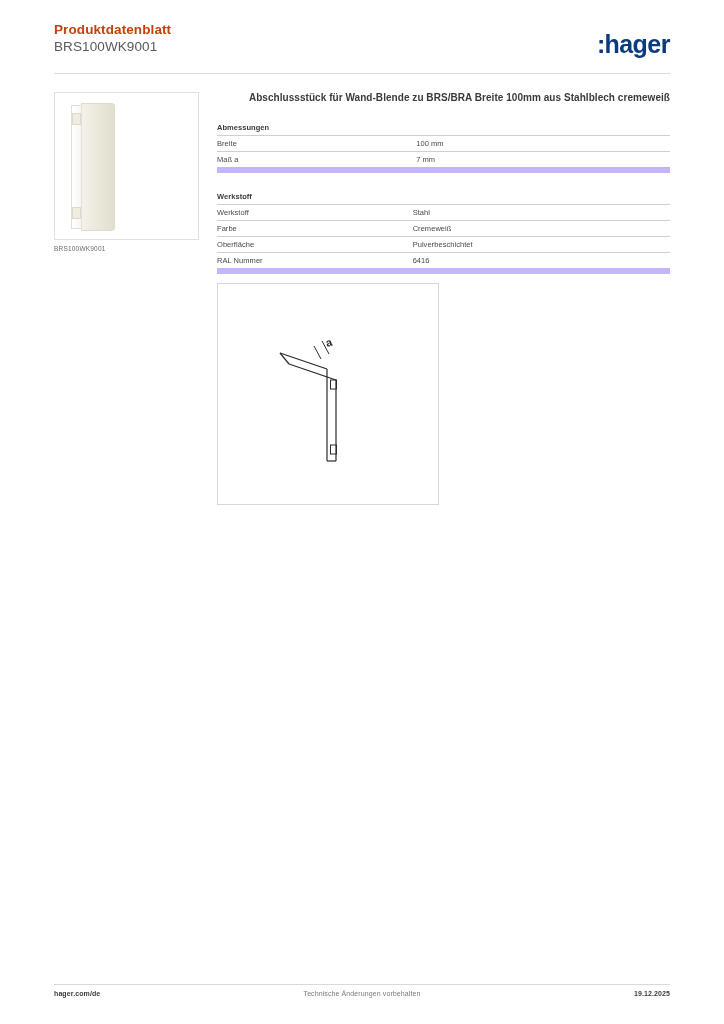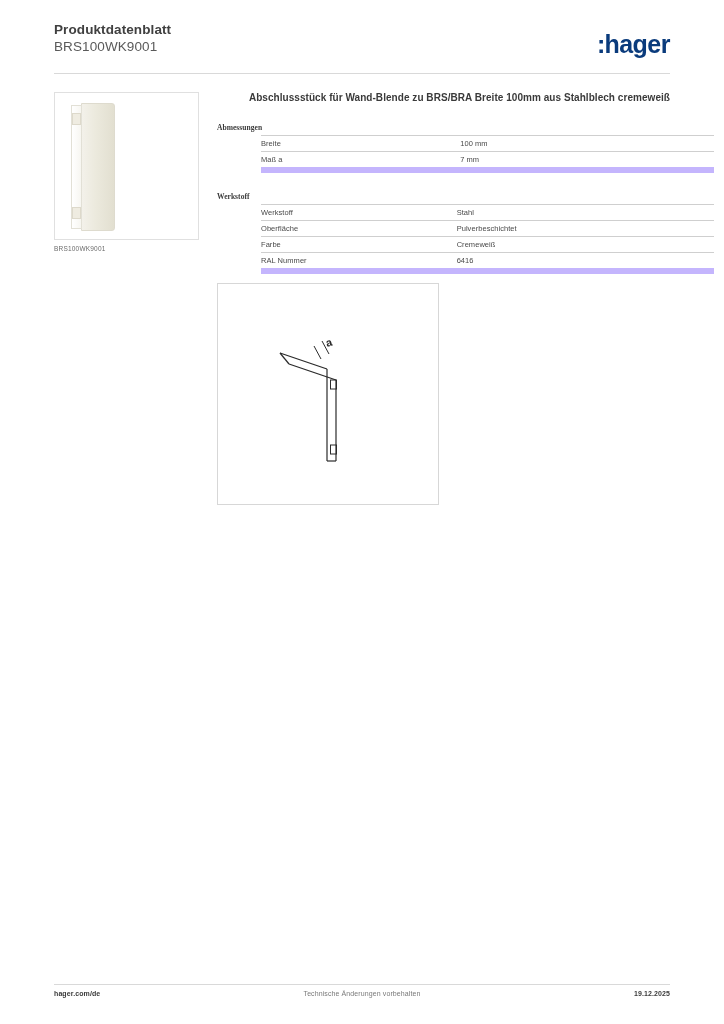--- a/index.html
+++ b/index.html
@@ -20,21 +20,21 @@
   .header {
     position: absolute;
     left: 54px;
     top: 22px;
     right: 54px;
     height: 46px;
   }
   .doc-title {
     font-size: 13.5px;
     font-weight: bold;
-    color: #404040;
+    color: #c2410c;
     line-height: 16px;
     letter-spacing: 0.1px;
   }
   .doc-subtitle {
     font-size: 13.5px;
     font-weight: normal;
     color: #5a5a5a;
     line-height: 17px;
     letter-spacing: 0.1px;
   }
@@ -143,28 +143,26 @@
     letter-spacing: 0.05px;
   }
   .sec-tech { margin-top: 28px; }
   .group-title {
     font-size: 7.5px;
     font-weight: bold;
     color: #3a3a3a;
     margin-top: 19px;
     margin-bottom: 3px;
     letter-spacing: 0.05px;
-    font-family: Liberation Serif, serif;
   }
   table.spec {
     width: 100%;
     border-collapse: collapse;
     font-size: 7.5px;
     color: #4a4a4a;
-    margin-left: 44px;
   }
   table.spec tr {
     border-top: 1px solid #cfcfcf;
   }
   table.spec tr:last-child {
     border-bottom: 6px solid #c4b5fd;
   }
   table.spec td {
     padding: 3px 0 3px 0;
     letter-spacing: 0.05px;
@@ -277,26 +275,26 @@
     </table>
 
   <div class="group-title">Werkstoff</div>
   <table class="spec">
     <tbody>
         <tr>
       <td>Werkstoff</td>
       <td class="val">Stahl</td>
     </tr>
     <tr>
+      <td>Farbe</td>
+      <td class="val">Cremeweiß</td>
+    </tr>
+    <tr>
       <td>Oberfläche</td>
       <td class="val">Pulverbeschichtet</td>
-    </tr>
-    <tr>
-      <td>Farbe</td>
-      <td class="val">Cremeweiß</td>
     </tr>
     <tr>
       <td>RAL Nummer</td>
       <td class="val">6416</td>
     </tr>
   </tbody>
     </table>
 
 
   <div class="figure-box">

